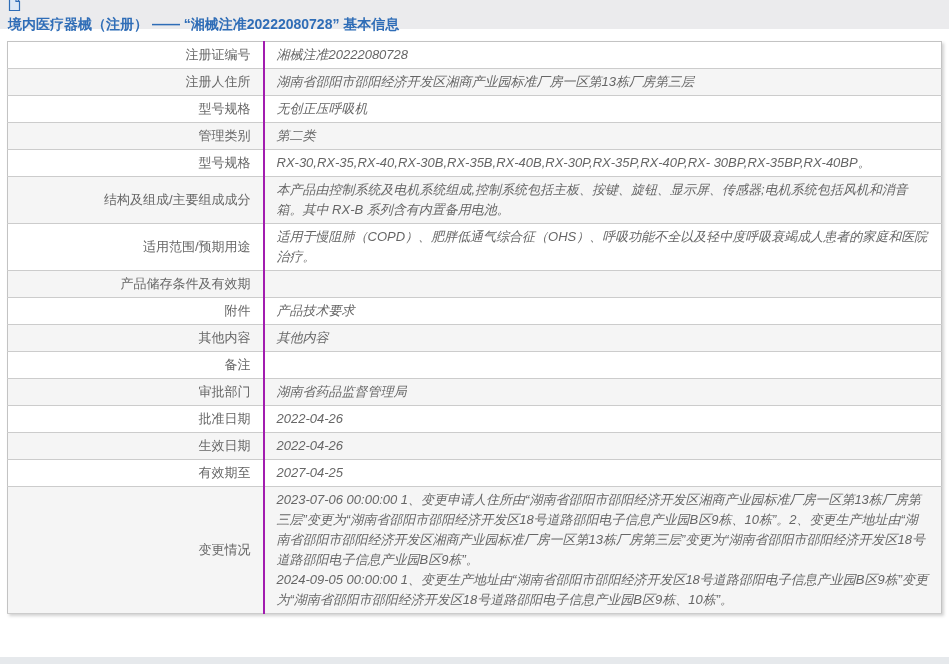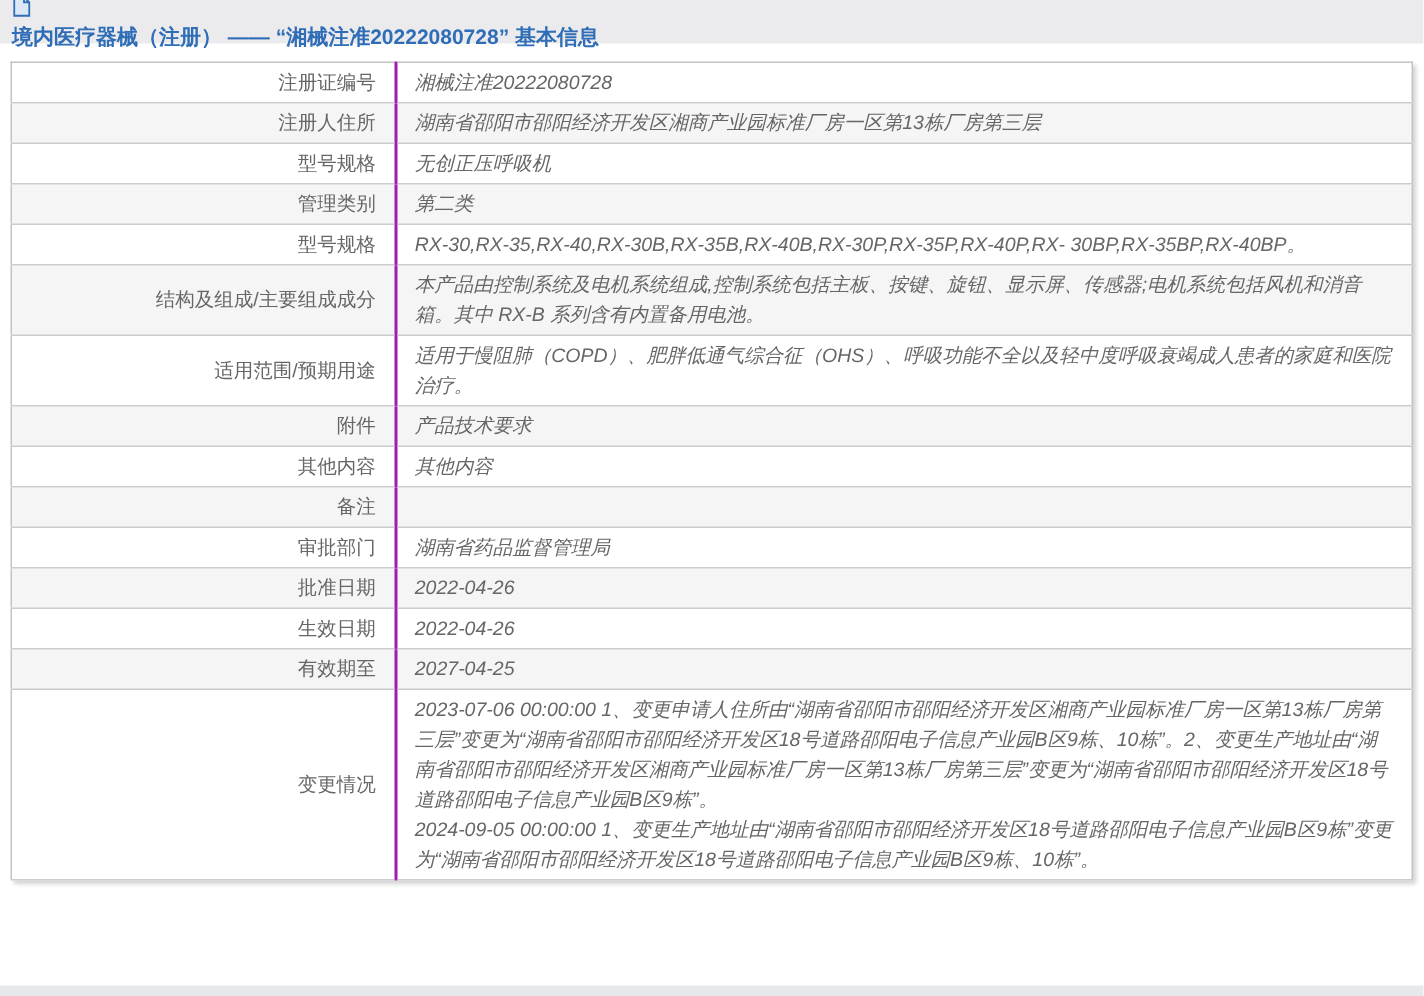--- a/index.html
+++ b/index.html
@@ -99,20 +99,24 @@
         </tr>
         <tr>
           <td class="label-cell">结构及组成/主要组成成分</td>
           <td class="value-cell">本产品由控制系统及电机系统组成,控制系统包括主板、按键、旋钮、显示屏、传感器;电机系统包括风机和消音箱。其中 RX-B 系列含有内置备用电池。</td>
         </tr>
         <tr>
           <td class="label-cell">适用范围/预期用途</td>
           <td class="value-cell">适用于慢阻肺（COPD）、肥胖低通气综合征（OHS）、呼吸功能不全以及轻中度呼吸衰竭成人患者的家庭和医院治疗。</td>
         </tr>
         <tr>
+          <td class="label-cell">产品储存条件及有效期</td>
+          <td class="value-cell"></td>
+        </tr>
+        <tr>
           <td class="label-cell">附件</td>
           <td class="value-cell">产品技术要求</td>
         </tr>
         <tr>
           <td class="label-cell">其他内容</td>
           <td class="value-cell">其他内容</td>
         </tr>
         <tr>
           <td class="label-cell">备注</td>
           <td class="value-cell"></td>

